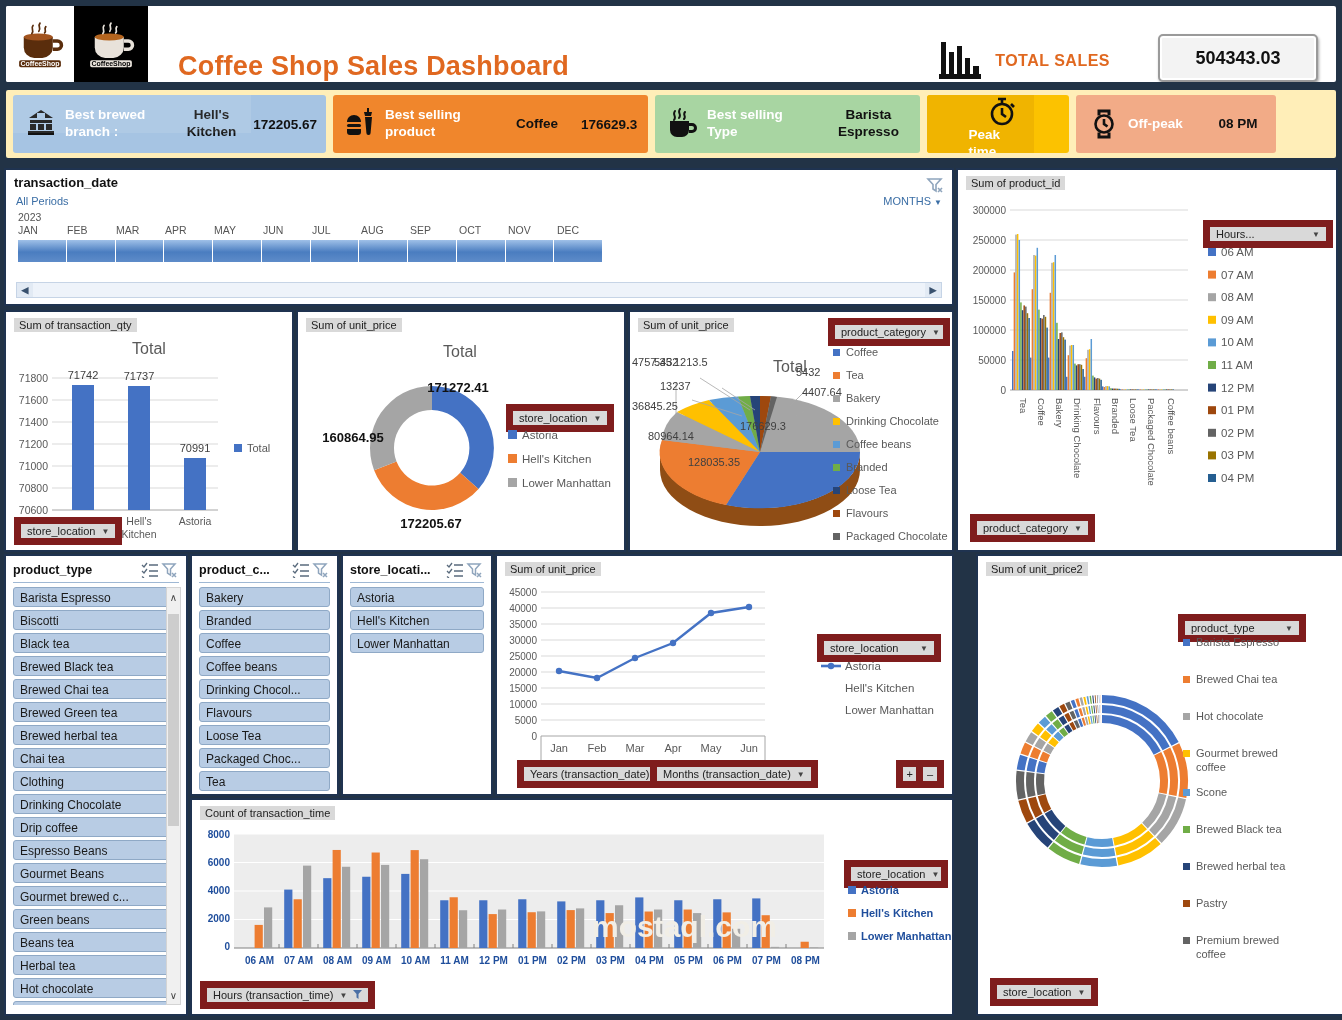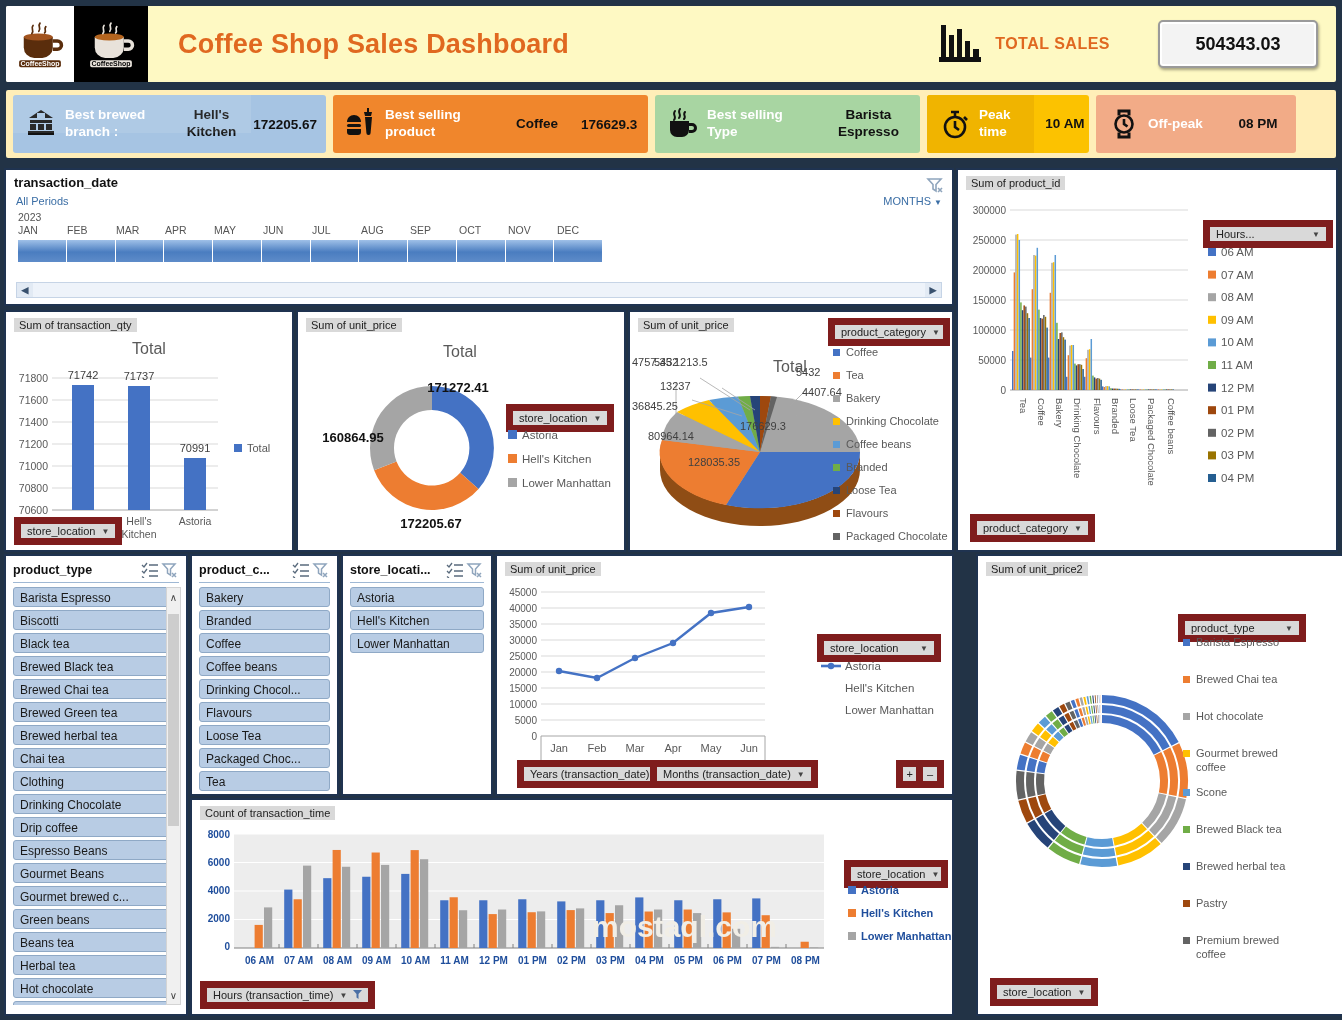--- a/index.html
+++ b/index.html
@@ -8,21 +8,21 @@
     width:1342px; height:1020px;
     background:#1b2a3a;
     font-family:"Liberation Sans", sans-serif;
     overflow:hidden;
     position:relative;
   }
   .frame { position:absolute; inset:0; background:#223346; }
 
   
   .header { position:absolute; left:4px; top:4px; width:1334px; height:80px;
-            background:#fef9c3; border-radius:4px; display:flex; align-items:center;
+            background:#ffffff; border-radius:4px; display:flex; align-items:flex-end;
             border:2px solid #223346; overflow:hidden;}
   .logo-w { width:68px; height:76px; background:#ffffff; display:flex; align-items:center; justify-content:center; flex:0 0 auto;}
   .logo-b { width:74px; height:76px; background:#000000; display:flex; align-items:center; justify-content:center; flex:0 0 auto;}
   .logo-w svg, .logo-b svg { width:58px; height:62px; }
   .dash-title { color:#e06820; font-size:27px; font-weight:bold; letter-spacing:.2px; margin-left:30px; white-space:nowrap;}
   .ts-wrap { display:flex; align-items:center; margin-left:auto; }
   .bars-icon { width:46px; height:42px; margin-right:12px;}
   .ts-label { color:#e06820; font-size:16px; font-weight:bold; letter-spacing:.5px;}
   .ts-box { margin-left:48px; margin-right:18px; width:160px; height:48px; background:#f3f3f3;
             border:2px solid #9a9a9a; border-radius:5px; display:flex; align-items:center;
@@ -37,21 +37,21 @@
   .kpi .ico { width:42px; flex:0 0 auto; display:flex; align-items:center; justify-content:center; margin-left:7px;}
   .kpi .ico svg { width:32px; height:32px; }
   .kpi .lbl { color:#ffffff; font-size:13.5px; font-weight:bold; line-height:1.25; margin-left:3px;}
   .kpi .val { color:#111; font-size:13.5px; font-weight:bold; line-height:1.25; text-align:center;}
   .kpi .amt { color:#111; font-size:13.5px; font-weight:bold; margin:0 9px 0 10px; white-space:nowrap;}
   .kpi1 { width:313px; background:#a6c4e3; }
   .kpi1 .innerstripe { position:absolute; left:0; top:0; width:238px; height:38px; background:rgba(255,255,255,.10);}
   .kpi2 { width:315px; background:#f0862c; }
   .kpi3 { width:265px; background:#a8d5a2; }
   .kpi3 .lbl { color:#ffffff; }
-  .kpi4 { width:162px; background:#fcc200; }
+  .kpi4 { width:142px; background:#fcc200;flex-direction:column; }
   .kpi4 .goldleft { position:absolute; left:0; top:0; width:107px; height:58px; background:#f0b400;}
   .kpi5 { width:200px; background:#f2ab87; }
 
   
   .panel { position:absolute; background:#ffffff; border:2px solid #1f3350; }
   .fldbtn { background:#d9d9d9; border:7px solid #7f1d1d; font-size:11px; color:#222;
             padding:1px 6px; display:inline-flex; align-items:center; gap:6px; white-space:nowrap;}
   .fldbtn .car { font-size:8px; color:#444; }
   .plain-lbl { background:#d9d9d9; font-size:11px; color:#222; padding:1px 5px; display:inline-block;}
 

